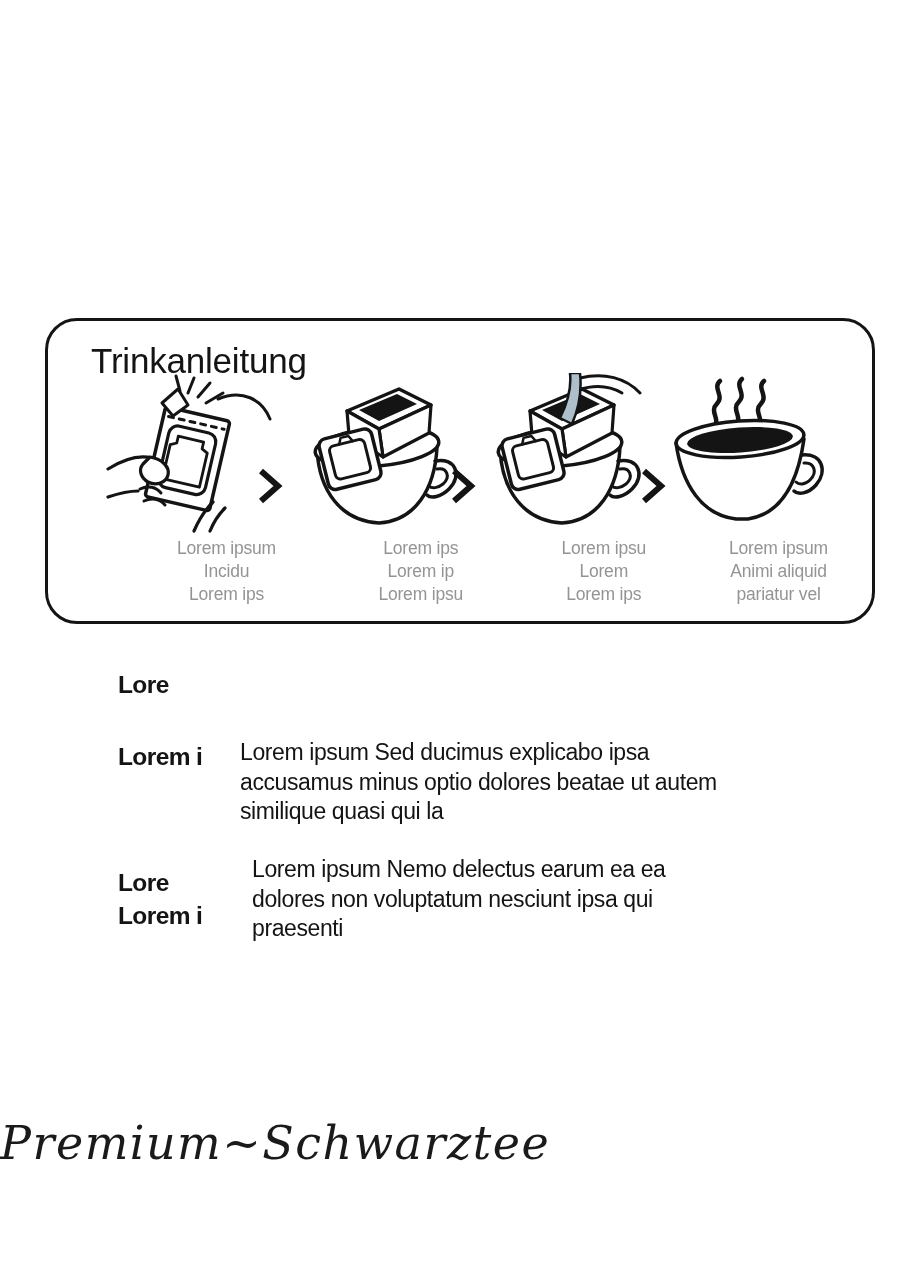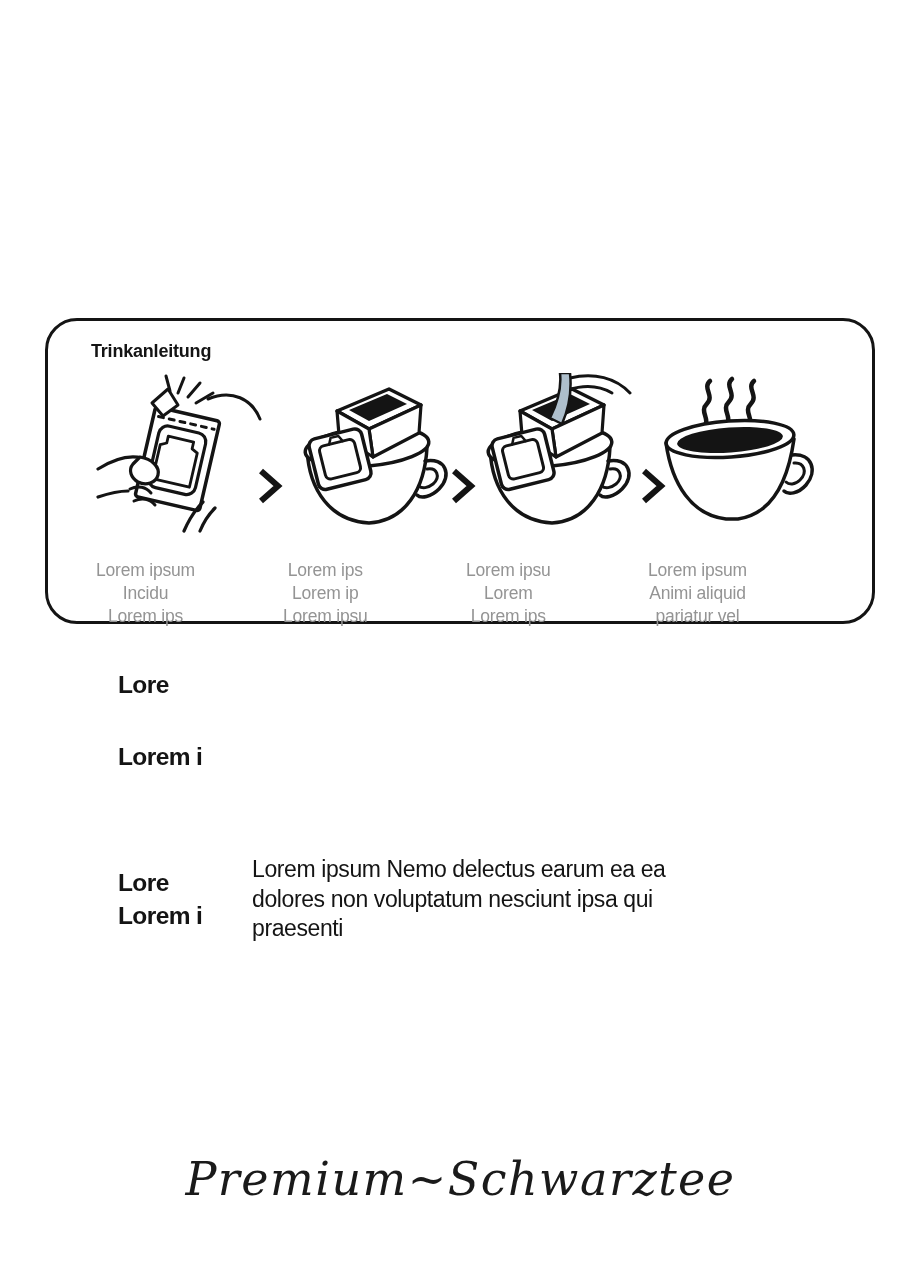--- a/index.html
+++ b/index.html
@@ -1,35 +1,35 @@
 <!DOCTYPE html>
 <html><head>
 <meta charset="utf-8">
 <style>
   html,body{margin:0;padding:0;background:#fff;}
   .page{position:relative;width:921px;height:1280px;background:#fff;overflow:hidden;
         font-family:"Liberation Sans",sans-serif;color:#141414;}
   .ibox{position:absolute;left:45px;top:318px;width:824px;height:300px;
         border:3px solid #141414;border-radius:32px;background:#fff;}
-  .ibox-title{position:absolute;left:43px;top:20px;font-size:18px;font-weight:bold;letter-spacing:-0.2px;}
-  .step{position:absolute;top:52px;width:180px;display:flex;flex-direction:column;align-items:flex-start;gap:22px;}
+  .ibox-title{position:absolute;left:43px;top:20px;font-size:35px;font-weight:normal;letter-spacing:-0.2px;}
+  .step{position:absolute;top:52px;width:180px;display:flex;flex-direction:column;align-items:flex-end;}
   .step svg{display:block;}
   .caption{margin-top:4px;font-size:17.5px;line-height:23px;color:#949494;text-align:center;
            white-space:pre-line;letter-spacing:-0.2px;}
   .s1{left:48px;} .s2{left:235px;} .s3{left:418px;} .s4{left:600px;}
   .arrow{position:absolute;top:146px;width:26px;height:38px;}
   .a1{left:209px;} .a2{left:402px;} .a3{left:592px;}
   .detail-label{position:absolute;left:87px;font-weight:bold;font-size:24.5px;
                 letter-spacing:-0.6px;line-height:33px;white-space:pre-line;margin-left:31px;}
   .detail-text{position:absolute;left:240px;font-size:23px;letter-spacing:-0.4px;
                line-height:29.5px;white-space:pre-line;}
   .l1{top:668px;} .t1{top:666px;}
   .l2{top:740px;} .t2{top:738px;}
   .l3{top:866px;} .t3{top:855px;margin-left:12px;}
-  .signature{position:absolute;left:0;top:1152px;width:100%;text-align:center;
+  .signature{position:absolute;left:0;top:1116px;width:100%;
              font-family:"DejaVu Serif",serif;font-style:italic;font-size:46px;
              letter-spacing:1.5px;color:#1a1a1a;}
   .ink{stroke:#141414;fill:none;stroke-linecap:round;stroke-linejoin:round;}
   .inkf{stroke:#141414;fill:#ffffff;stroke-linejoin:round;}
   .blk{fill:#141414;stroke:none;}
 </style>
 </head>
 <body>
 
 <div class="page">
@@ -138,20 +138,23 @@
       <polyline points="4,4 21,19 4,34" fill="none" stroke="#141414" stroke-width="6" stroke-linecap="butt" stroke-linejoin="miter"></polyline>
     </svg>
     <svg class="arrow a3" viewBox="0 0 26 38">
       <polyline points="4,4 21,19 4,34" fill="none" stroke="#141414" stroke-width="6" stroke-linecap="butt" stroke-linejoin="miter"></polyline>
     </svg>
   </div>
 
   <div class="detail-label l1">Lore</div>
 
   <div class="detail-label l2">Lorem i</div>
+  <div class="detail-text t2">Lorem ipsum Sed ducimus explicabo ipsa
+accusamus minus optio dolores beatae ut autem
+similique quasi qui la</div>
 
   <div class="detail-label l3">Lore
 Lorem i</div>
   <div class="detail-text t3">Lorem ipsum Nemo delectus earum ea ea
 dolores non voluptatum nesciunt ipsa qui
 praesenti</div>
 
   <div class="signature">Premium~Schwarztee</div>
 
 </div>

